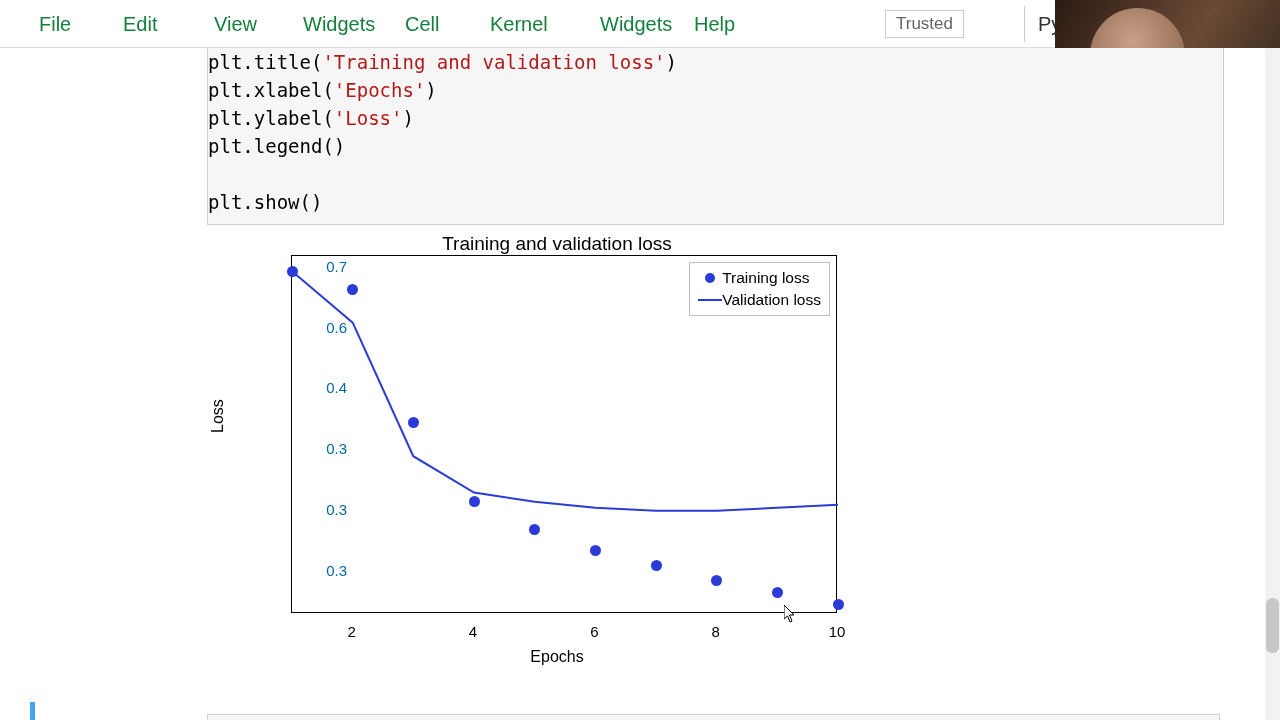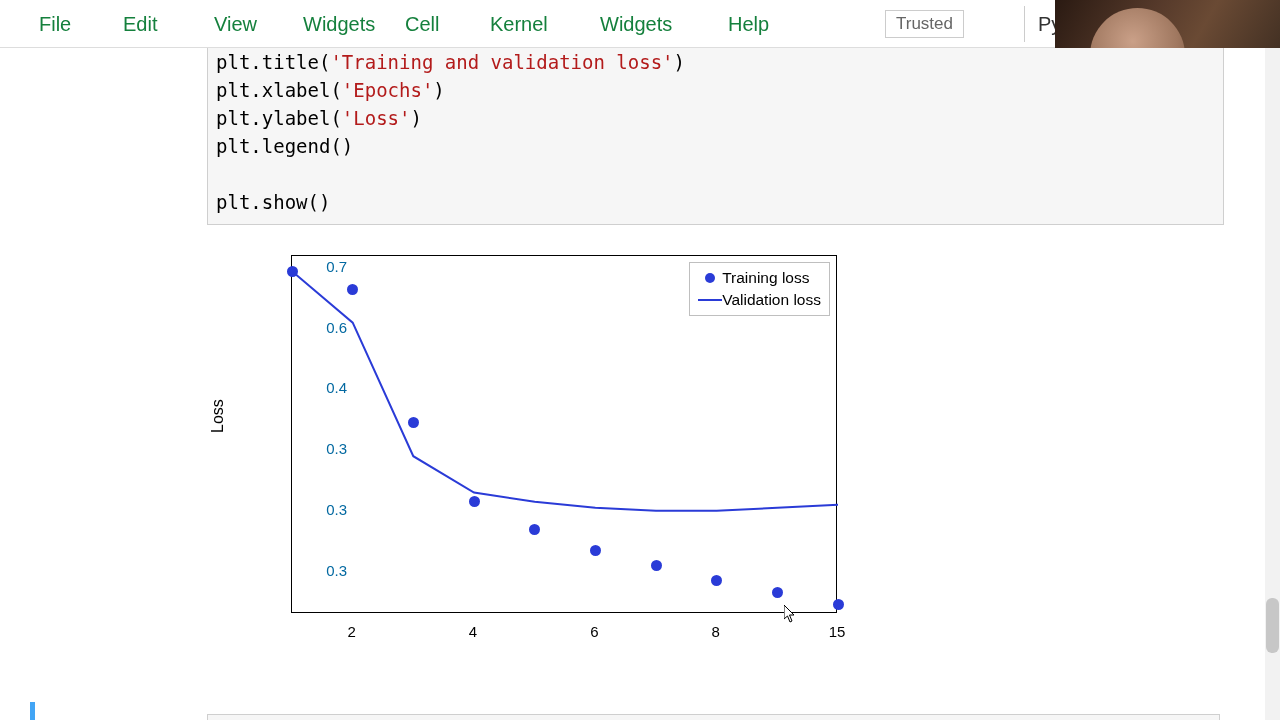--- a/index.html
+++ b/index.html
@@ -10,21 +10,21 @@
   .trusted { position:absolute; top:10px; height:28px; line-height:26px; border:1px solid #ccc; font-size:17px; color:#666; padding:0 10px; background:#fff; }
   .kernel-name { position:absolute; top:0; height:48px; line-height:48px; font-size:20px; color:#333; }
   .sep { position:absolute; top:6px; height:36px; width:1px; background:#ccc; }
   
   .webcam { position:absolute; right:0; top:0; width:225px; height:126px; background:linear-gradient(120deg,#2a1a12 0%, #55392a 35%, #6a4a34 55%, #30241b 100%); overflow:hidden; }
   .webcam .person { position:absolute; left:35px; top:8px; width:95px; height:95px; border-radius:50%; background:radial-gradient(circle at 45% 35%, #caa088 0%, #a07860 55%, #6a4a34 100%); }
   .webcam .body { position:absolute; left:-10px; bottom:-40px; width:200px; height:100px; border-radius:60px 60px 0 0; background:#8c8c9e; }
   
   .notebook { position:absolute; left:0; top:48px; width:1280px; height:672px; background:#fff; }
   
-  .code-cell { position:absolute; left:207px; top:0; width:1017px; background:#f6f6f6; border:1px solid #cfcfcf; border-top:none; padding:0 8px 8px 8px; }
+  .code-cell { position:absolute; left:207px; top:0; width:1017px; background:#f6f6f6; border:1px solid #cfcfcf; border-top:none; padding:0 8px 8px 0; }
   pre.code { font-family: "DejaVu Sans Mono","Menlo","Consolas",monospace; font-size:19px; line-height:28px; white-space:pre; }
   .py-plain { color:#000; }
   .py-str   { color:#b31b1b; }
   
   .figure { position:absolute; left:207px; top:185px; width:700px; height:456px; }
   .chart-title { position:absolute; width:700px; top:0; text-align:center; font-size:19px; color:#000; }
   .axes { position:absolute; left:84px; top:22px; width:546px; height:358px; border:1.2px solid #000; }
   .ytick { position:absolute; right:560px; height:16px; line-height:16px; font-size:15px; color:#0369a1; text-align:right; width:35px; }
   .xtick { position:absolute; top:390px; width:30px; text-align:center; font-size:15px; color:#000; }
   .ylab { position:absolute; left:2px; top:200px; width:16px; font-size:16px; color:#000; transform: rotate(-90deg); transform-origin:left top; white-space:nowrap; }
@@ -49,21 +49,21 @@
 <body>
 
 <div class="menubar">
   <div class="menu-item" style="left:39px">File</div>
   <div class="menu-item" style="left:123px">Edit</div>
   <div class="menu-item" style="left:214px">View</div>
   <div class="menu-item" style="left:303px">Widgets</div>
   <div class="menu-item" style="left:405px">Cell</div>
   <div class="menu-item" style="left:490px">Kernel</div>
   <div class="menu-item" style="left:600px">Widgets</div>
-  <div class="menu-item" style="left:728px">Help</div>
+  <div class="menu-item" style="left:694px">Help</div>
   <div class="trusted" style="left:885px">Trusted</div>
   <div class="sep" style="left:1024px"></div>
   <div class="kernel-name" style="left:1038px">Py</div>
 </div>
 
 <div class="webcam">
   <div class="body"></div>
   <div class="person"></div>
 </div>
 
@@ -72,20 +72,21 @@
   <div class="code-cell">
     <pre class="code"><span class="py-plain">plt.title(</span><span class="py-str">'Training and validation loss'</span><span class="py-plain">)</span>
 <span class="py-plain">plt.xlabel(</span><span class="py-str">'Epochs'</span><span class="py-plain">)</span>
 <span class="py-plain">plt.ylabel(</span><span class="py-str">'Loss'</span><span class="py-plain">)</span>
 <span class="py-plain">plt.legend()</span>
 <span class="py-plain"></span>
 <span class="py-plain">plt.show()</span></pre>
   </div>
 
   <div class="figure">
+    <div class="chart-title">Training and validation loss</div>
     <div class="axes">
 
       <svg width="546" height="358" style="position:absolute;left:0;top:0">
         <polyline id="val-line" fill="none" stroke="#2a3bd7" stroke-width="2" points="0.0,15.2 60.7,66.7 121.3,200.2 182.0,236.6 242.7,245.7 303.3,251.8 364.0,254.8 424.7,254.8 485.3,251.8 546.0,248.8"></polyline>
       </svg>
 
       <div class="legend">
         <div class="legend-row">
           <span class="legend-row-icon-dot">
               <span></span>
@@ -116,23 +117,24 @@
         <div class="ytick" style="top: 147.492px;">0.4</div>
         <div class="ytick" style="top: 86.8136px;">0.6</div>
         <div class="ytick" style="top: 26.1356px;">0.7</div>
       </div>
 
     <div id="xticks">
         <div class="xtick" style="left: 129.667px;">2</div>
         <div class="xtick" style="left: 251px;">4</div>
         <div class="xtick" style="left: 372.333px;">6</div>
         <div class="xtick" style="left: 493.667px;">8</div>
-        <div class="xtick" style="left: 615px;">15</div>
+        <div class="xtick" style="left: 615px;">10</div>
       </div>
     <div class="ylab">Loss</div>
+    <div class="xlab">Epochs</div>
   </div>
 
   <div class="next-cell">
     <div class="sel"></div>
     <div class="input"></div>
   </div>
 </div>
 
 <div class="scrollbar">
   <div class="scroll-thumb" style="top:550px;height:55px"></div>

